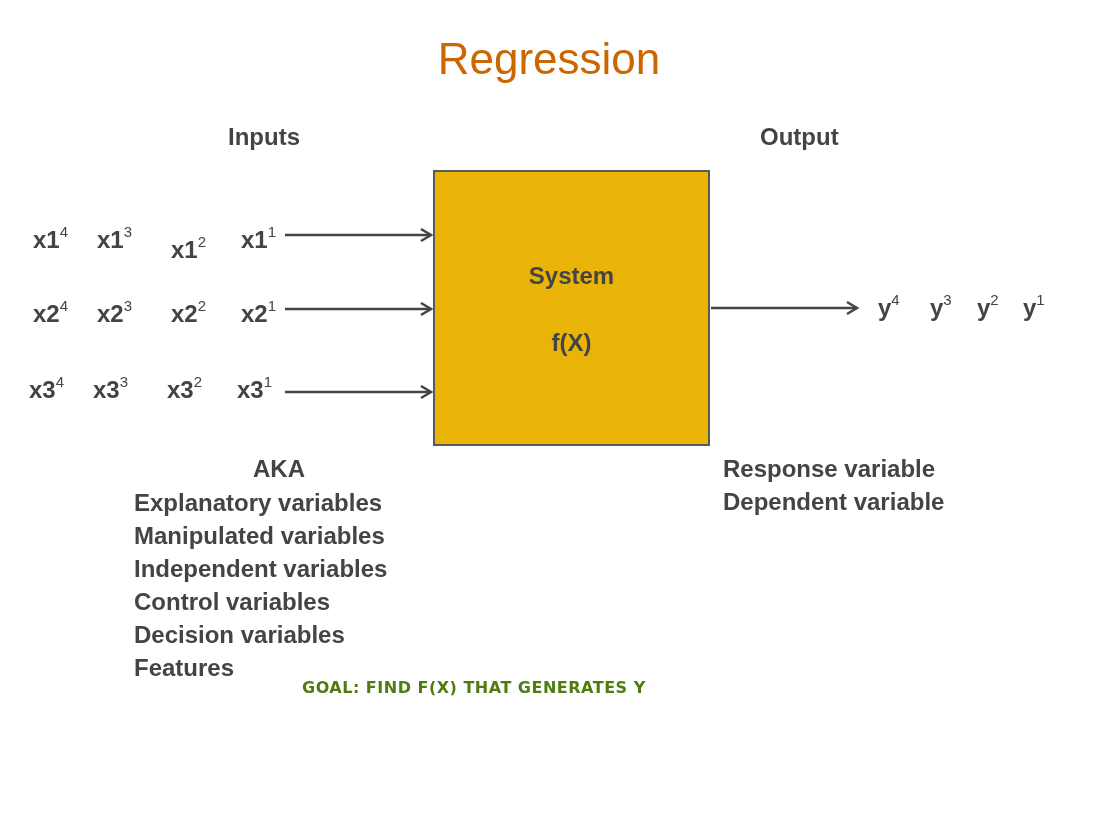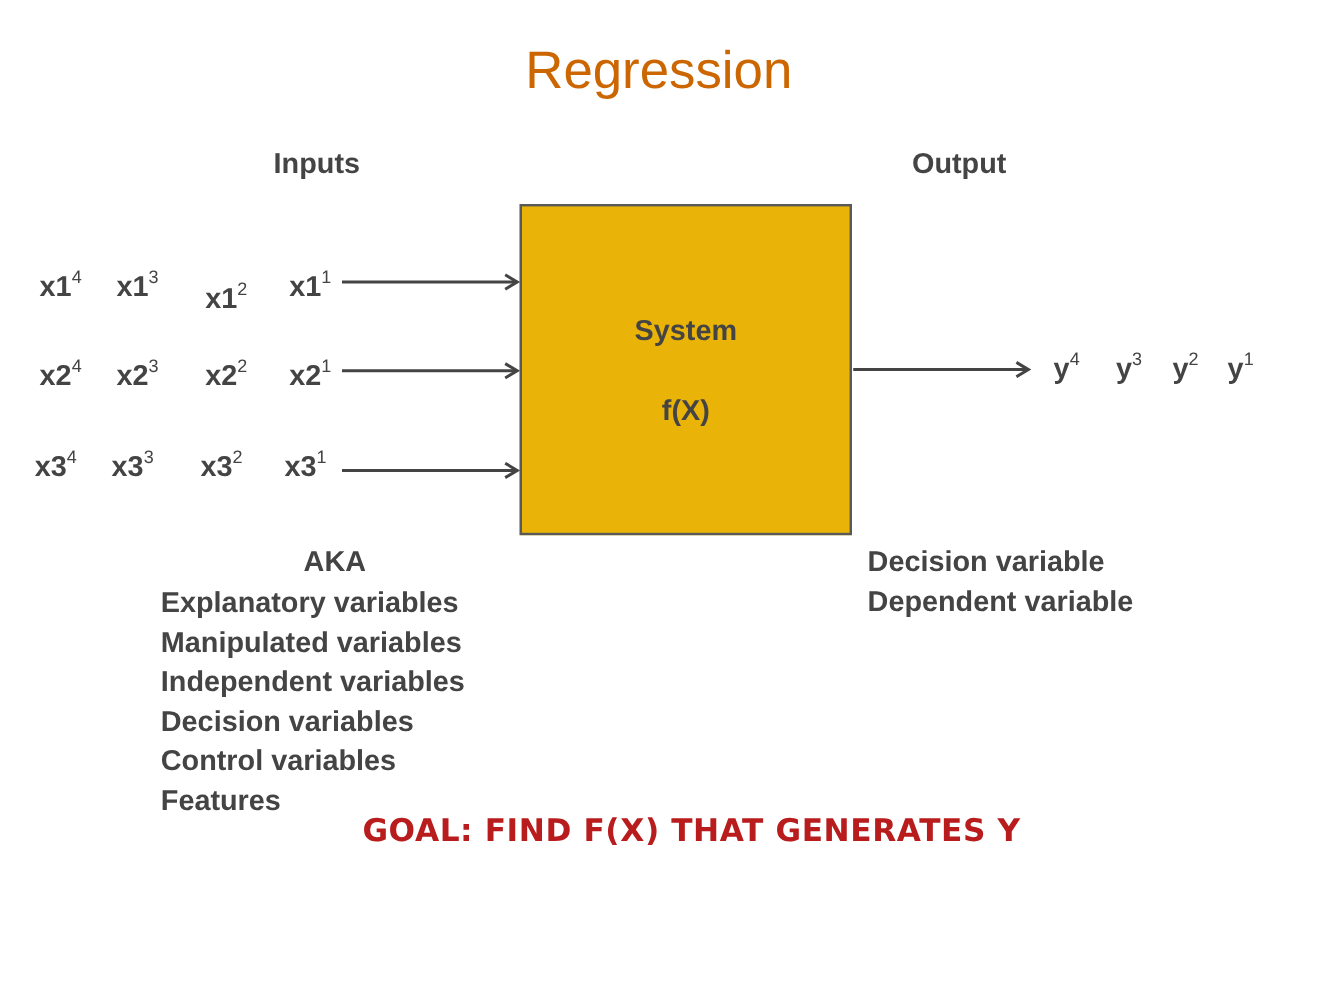--- a/index.html
+++ b/index.html
@@ -9,22 +9,22 @@
     .title { left: 0; width: 1098px; top: 34px; text-align: center; font-size: 44px;
              color: #cc6600; font-weight: normal; }
     .heading { font-size: 24px; font-weight: bold; color: #444444; }
     .var { font-size: 24px; font-weight: bold; color: #444444; white-space: nowrap; }
     .var sup { font-size: 15px; font-weight: normal; position: relative; top: -2px; vertical-align: top; line-height: 1; }
     .box { left: 433px; top: 170px; width: 277px; height: 276px; background: #eab308;
            border: 2px solid #595959; box-sizing: border-box; }
     .box-text { position: absolute; left: 0; width: 100%; text-align: center;
                 font-size: 24px; font-weight: bold; color: #444444; }
     .list-item { font-size: 24px; font-weight: bold; color: #444444; white-space: nowrap; line-height: 33px; }
-    .goal { font-family: "DejaVu Sans", sans-serif; font-size: 26px; font-weight: bold;
-            color: #b91c1c; letter-spacing: 0.5px; white-space: nowrap; }
+    .goal { font-family: "DejaVu Sans", sans-serif; font-size: 16px; font-weight: bold;
+            color: #4d7c0f; letter-spacing: 0.5px; white-space: nowrap; }
     svg.arrows { position: absolute; left: 0; top: 0; }
   </style>
 </head>
 <body>
 
 <div class="abs title">Regression</div>
 
 <div class="abs heading" style="left:228px; top:123px;">Inputs</div>
 <div class="abs heading" style="left:760px; top:123px;">Output</div>
 
@@ -72,23 +72,23 @@
 <div class="abs var" style="left:878px; top:294px;"><span>y</span><sup>4</sup></div>
 <div class="abs var" style="left:930px; top:294px;"><span>y</span><sup>3</sup></div>
 <div class="abs var" style="left:977px; top:294px;"><span>y</span><sup>2</sup></div>
 <div class="abs var" style="left:1023px; top:294px;"><span>y</span><sup>1</sup></div>
 
 <div class="abs list-item" style="left:253px; top:452px;">AKA</div>
 <div class="abs" style="left:134px; top:486px;">
   <div class="list-item">Explanatory variables</div>
   <div class="list-item">Manipulated variables</div>
   <div class="list-item">Independent variables</div>
+  <div class="list-item">Control variables</div>
   <div class="list-item">Decision variables</div>
-  <div class="list-item">Control variables</div>
   <div class="list-item">Features</div>
 </div>
 
 <div class="abs" style="left:723px; top:452px;">
-  <div class="list-item">Decision variable</div>
+  <div class="list-item">Response variable</div>
   <div class="list-item">Dependent variable</div>
 </div>
 
 <div class="abs goal" style="left:302px; top:678px;">GOAL: FIND F(X) THAT GENERATES Y</div>
 
 </body></html>

